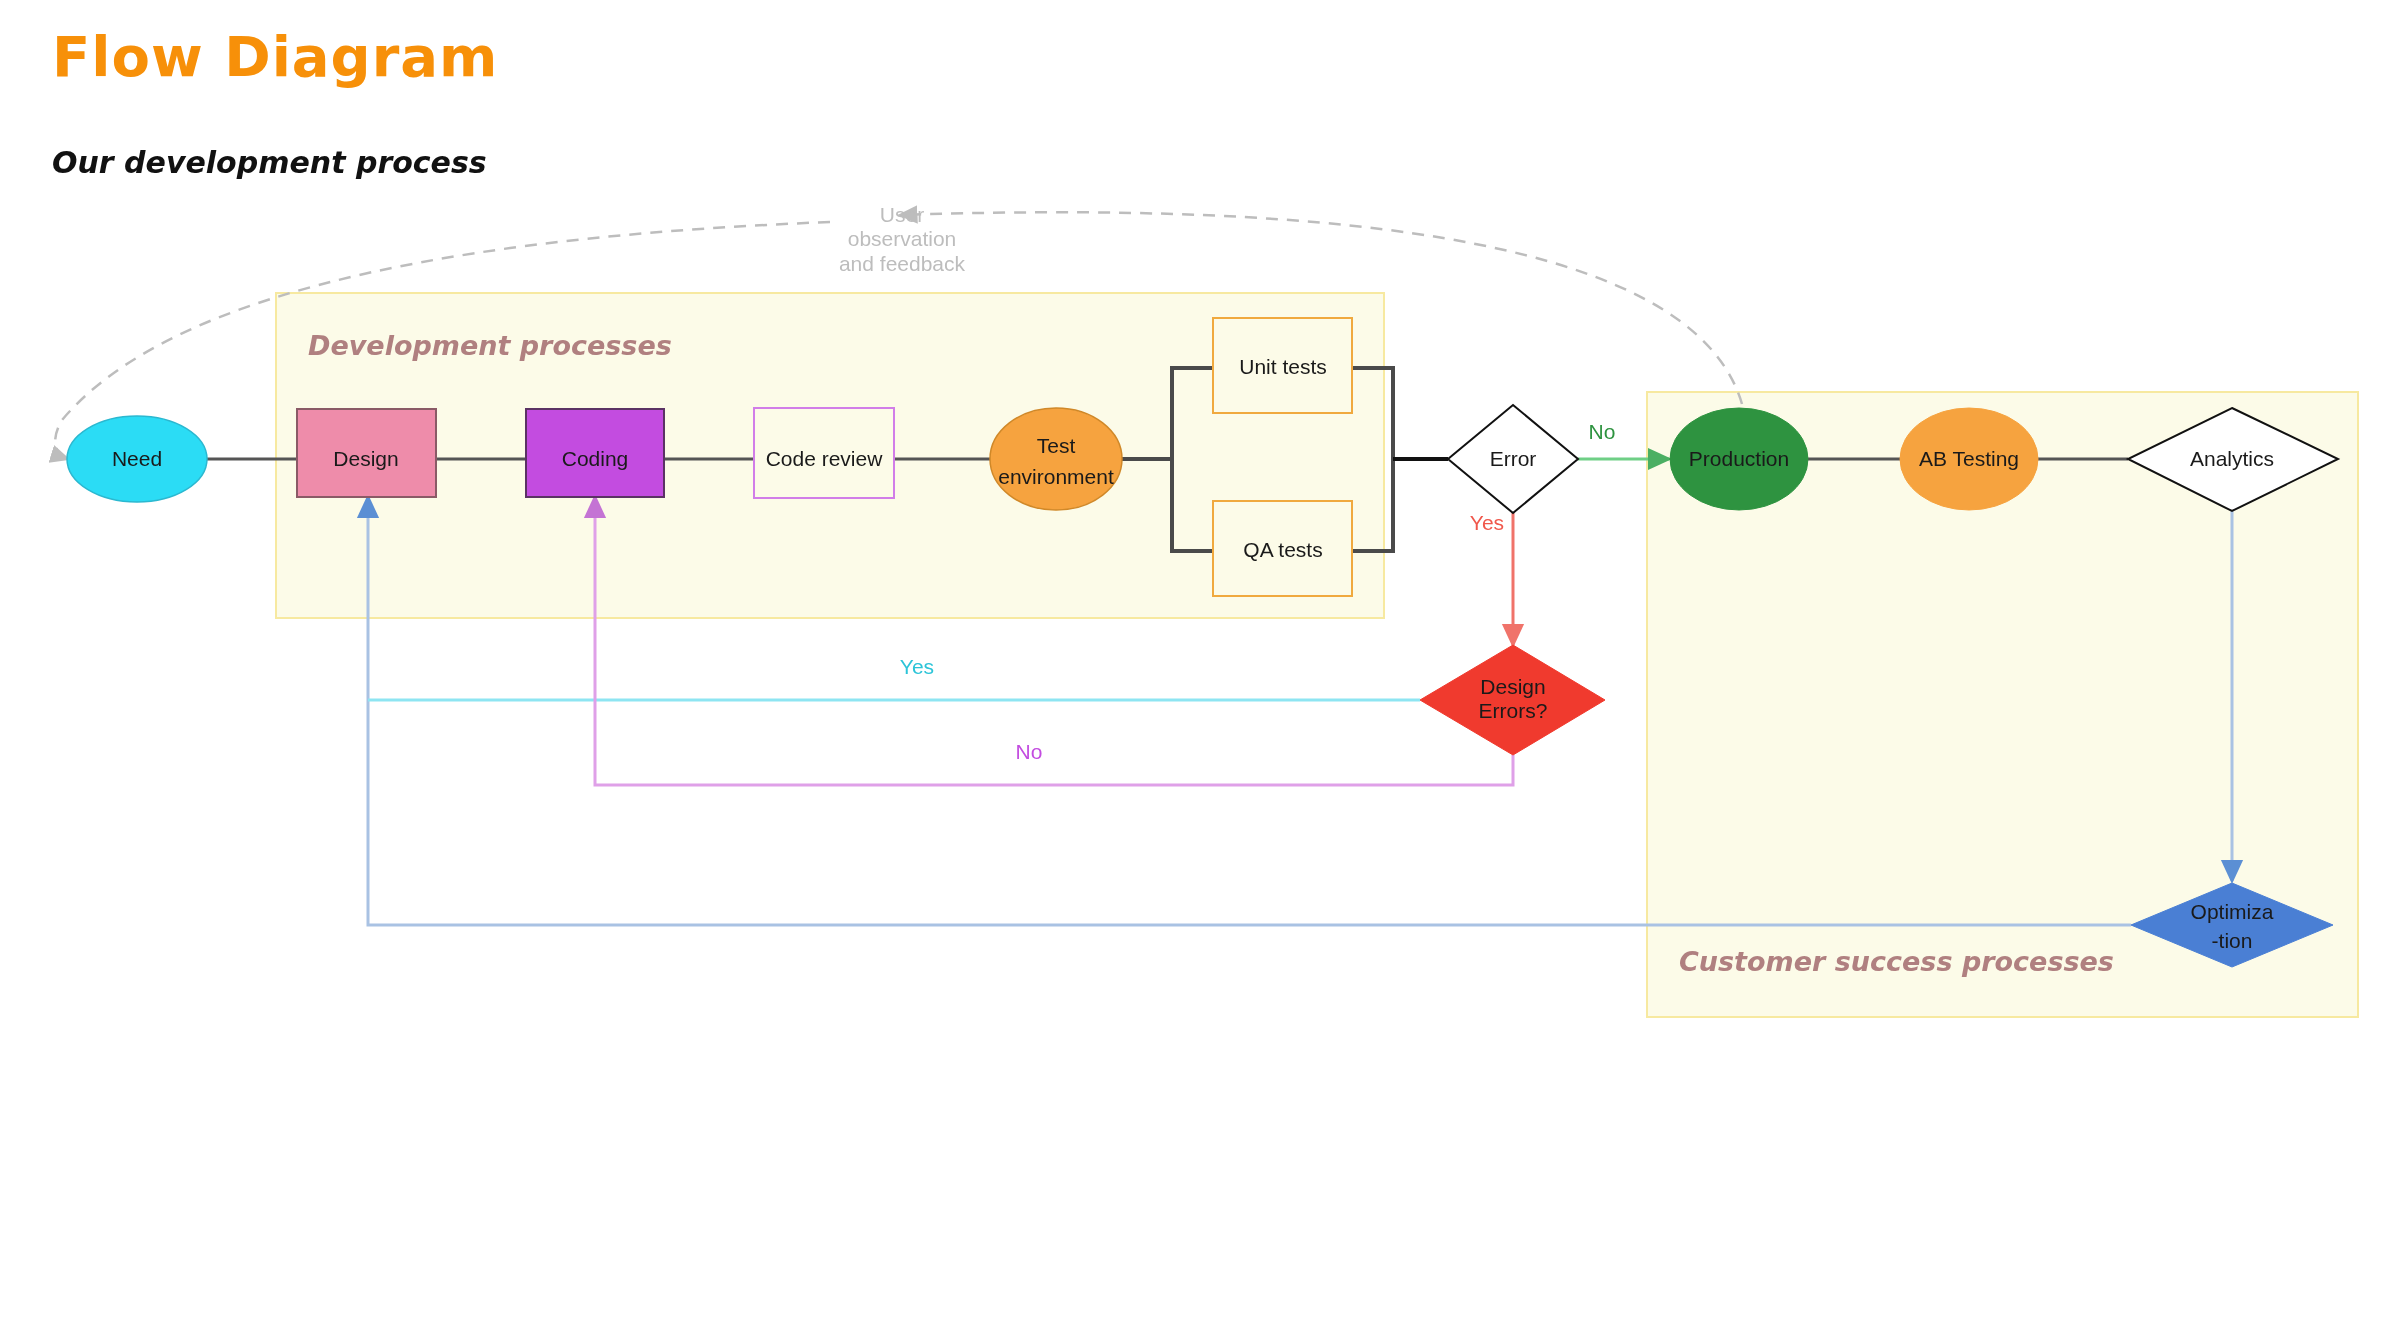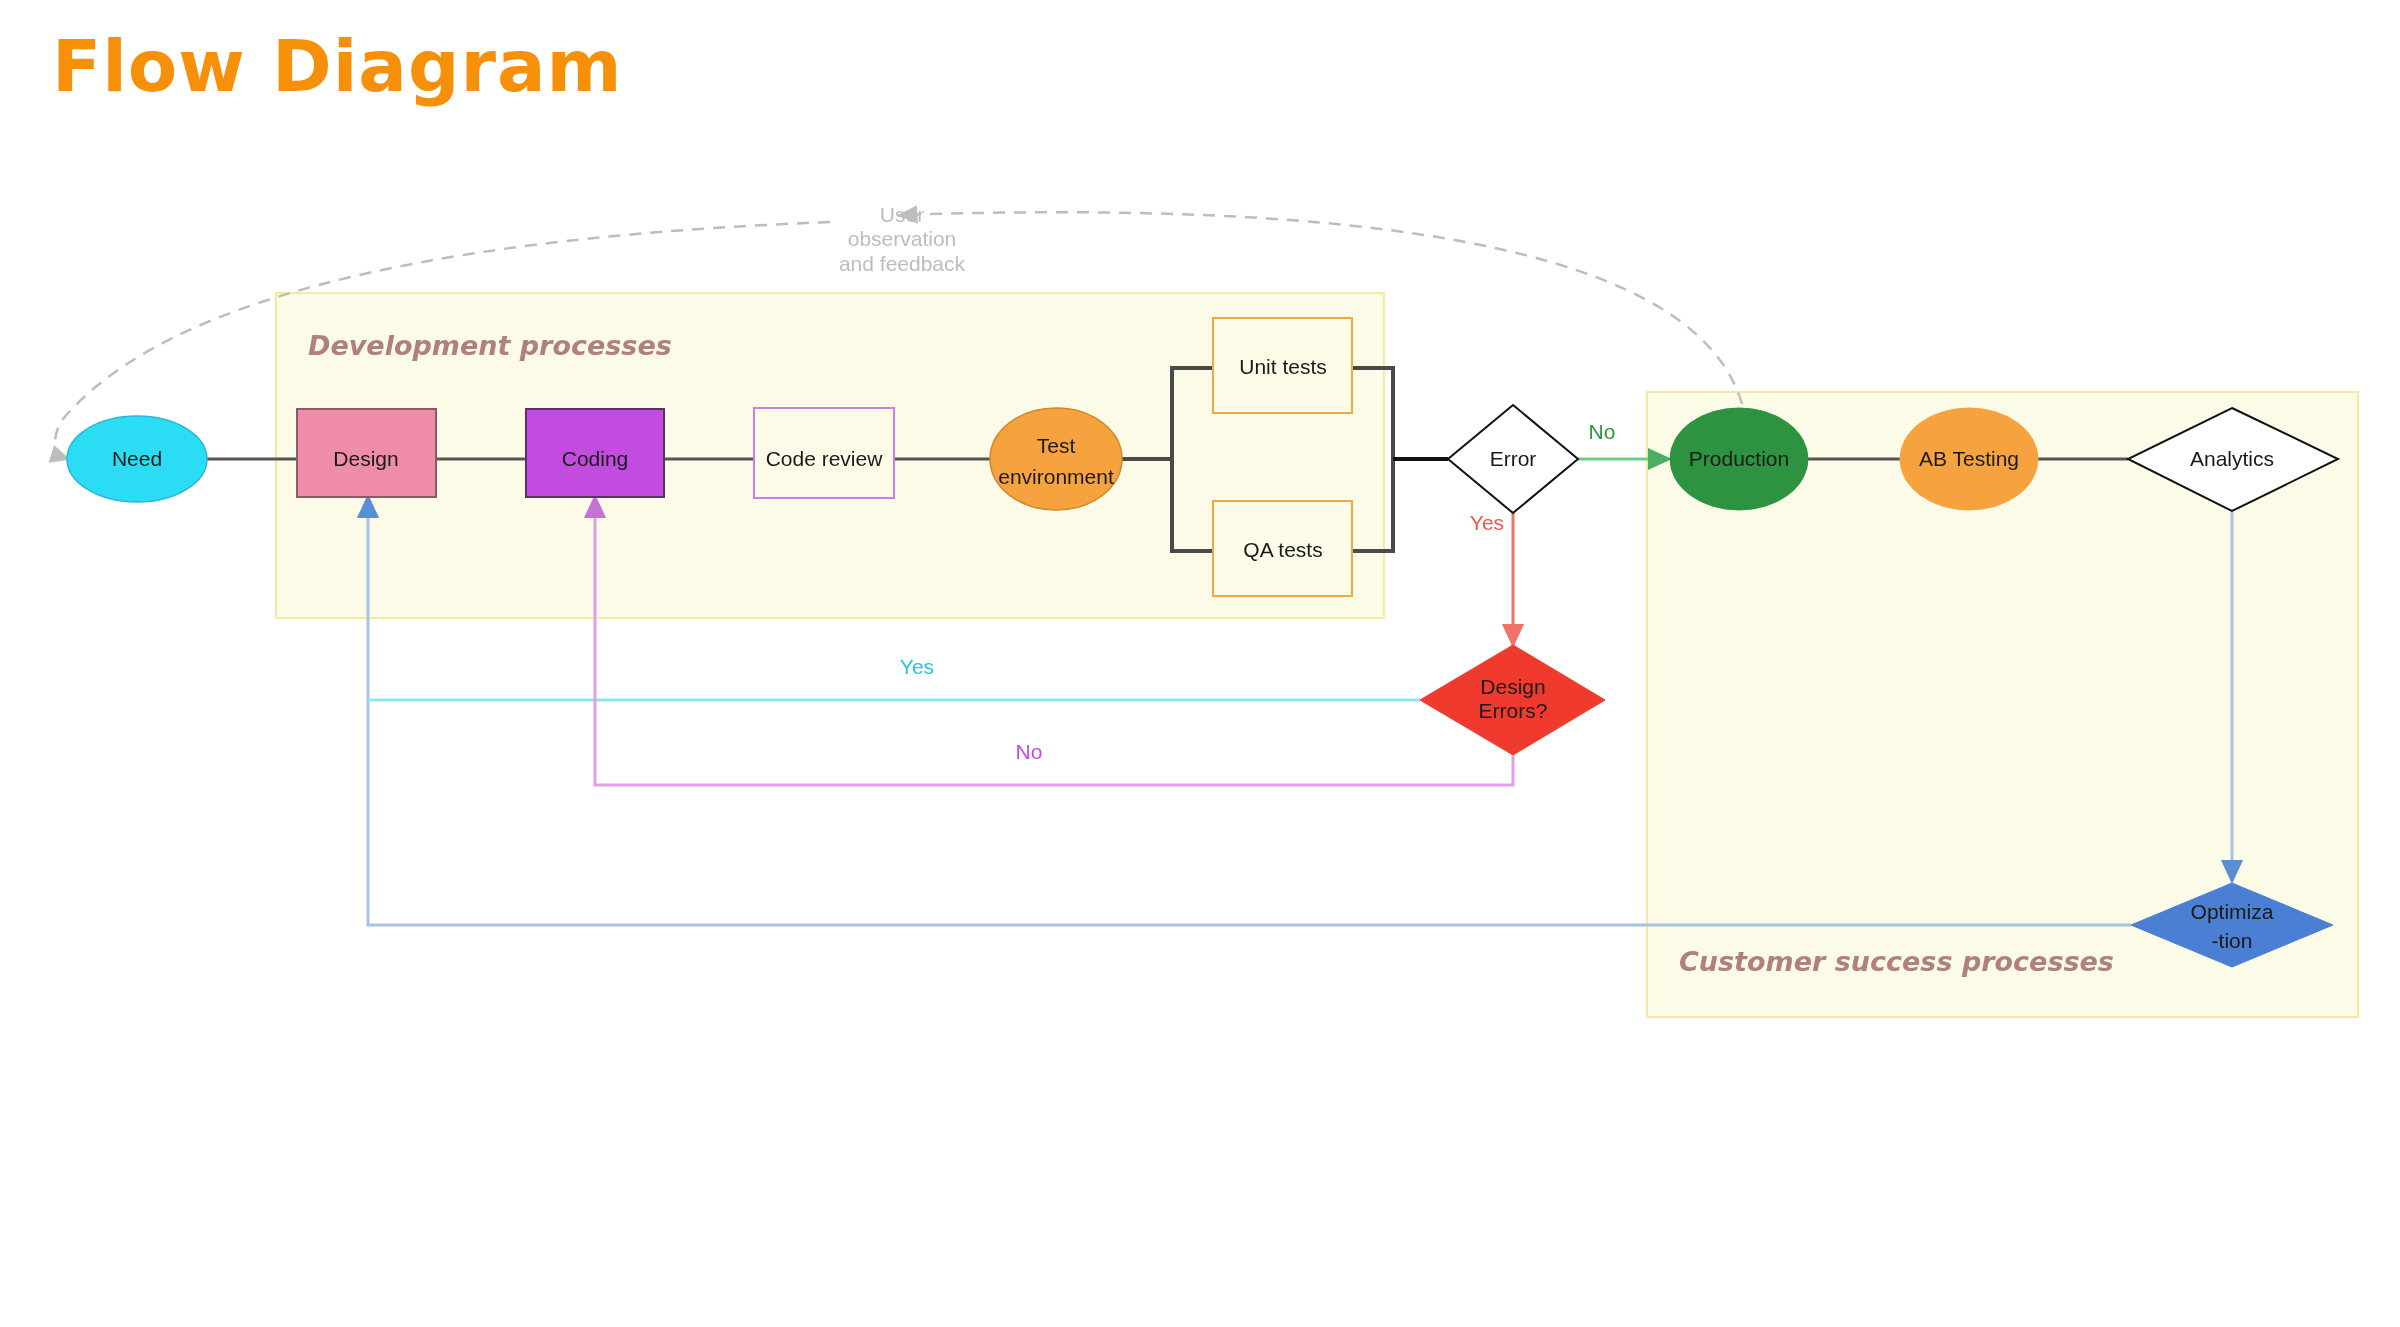--- a/index.html
+++ b/index.html
@@ -4,21 +4,21 @@
 <title>Flow Diagram</title>
 <style>
   html,body{margin:0;padding:0;background:#ffffff;}
   body{
     width:2400px;height:1327px;position:relative;overflow:hidden;
     font-family:"Liberation Sans","DejaVu Sans",sans-serif;
   }
   #page-title{
     position:absolute;left:52px;top:24px;
     font-family:"DejaVu Sans","Liberation Sans",sans-serif;
-    font-size:72px;font-weight:bold;color:#F79009;letter-spacing:1px;
+    font-size:56px;font-weight:bold;color:#F79009;letter-spacing:1px;
     white-space:nowrap;
   }
   #page-subtitle{
     position:absolute;left:52px;top:145px;
     font-family:"DejaVu Sans","Liberation Sans",sans-serif;
     font-size:30px;font-weight:bold;font-style:italic;color:#111111;
     white-space:nowrap;
   }
   #canvas{position:absolute;left:0;top:0;width:2400px;height:1327px;}
   svg#diagram{position:absolute;left:0;top:0;width:2400px;height:1327px;overflow:visible;}
@@ -35,20 +35,21 @@
     font-size:27px;font-style:italic;font-weight:bold;fill:#B08080;
     text-anchor:start;dominant-baseline:middle;
   }
 </style>
 </head>
 <body>
 
 <div id="canvas">
 
   <div id="page-title">Flow Diagram</div>
+  <div id="page-subtitle">Our development process</div>
 
   <svg id="diagram" viewBox="0 0 2400 1327">
     <defs>
       <marker id="ah-gray" markerWidth="9" markerHeight="9" refX="7" refY="4.5" orient="auto">
         <path d="M0,0.8 L8,4.5 L0,8.2 Z" fill="#BDBDBD"></path>
       </marker>
       <marker id="ah-green" markerWidth="9" markerHeight="9" refX="7" refY="4.5" orient="auto">
         <path d="M0,0.8 L8,4.5 L0,8.2 Z" fill="#4BAF63"></path>
       </marker>
       <marker id="ah-red" markerWidth="9" markerHeight="9" refX="7" refY="4.5" orient="auto">

